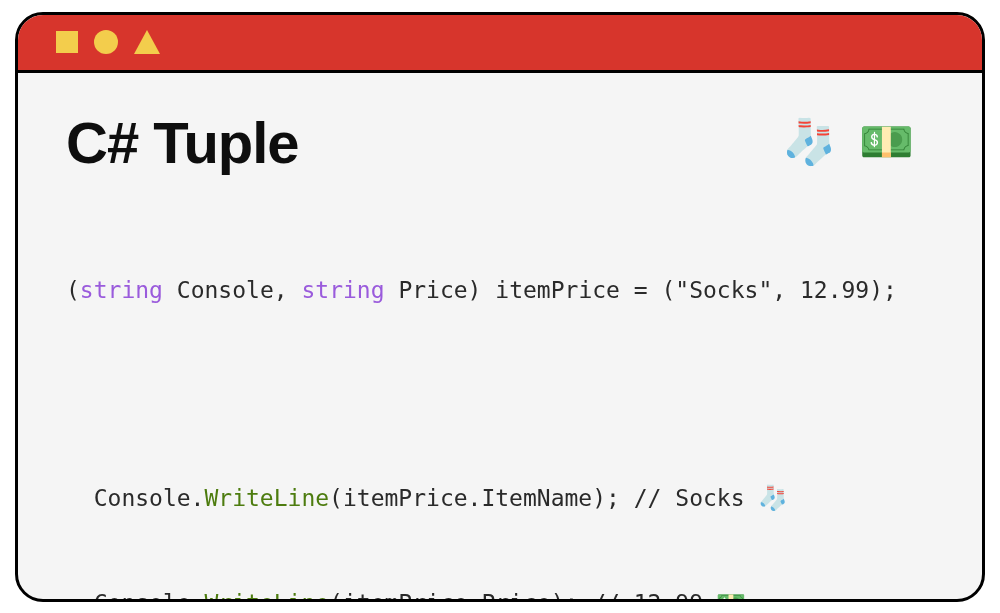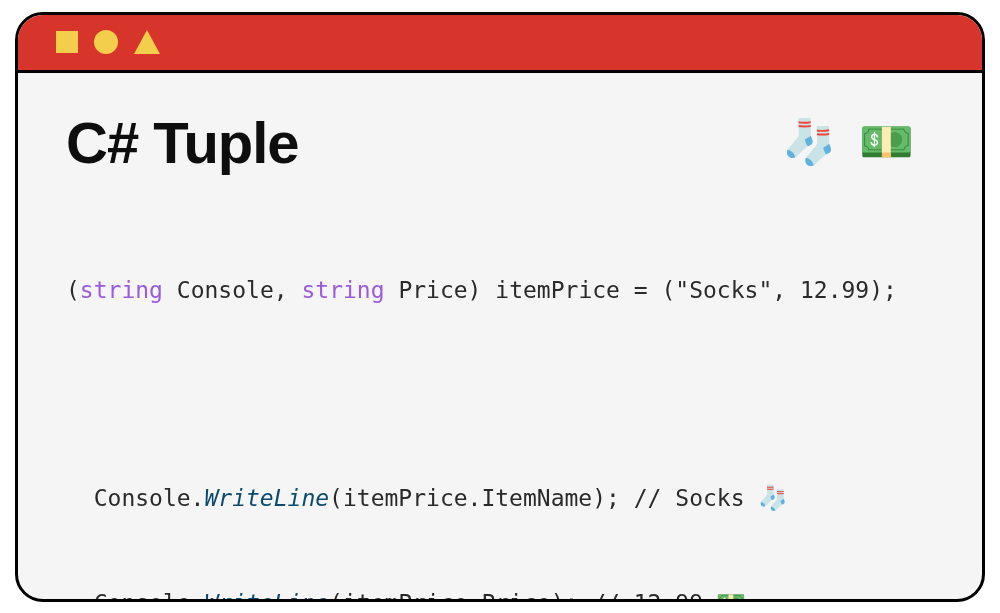--- a/index.html
+++ b/index.html
@@ -77,21 +77,21 @@
       font-family: "SF Mono", "Menlo", "Consolas", monospace;
       font-size: 23px;
       line-height: 1.5;
       color: #2a2a2a;
       white-space: pre;
     }
     .code .line {
       display: block;
     }
     .kw { color: #9a5bdc; }
-    .fn { color: #0c4a6e; font-style: italic; }
+    .fn { color: #4d7c0f; }
     .emoji { font-size: 24px; }
   </style>
 </head>
 <body>
 
 <div class="window">
   <div class="titlebar">
     <div class="shape-square"></div>
     <div class="shape-circle"></div>
     <div class="shape-triangle"></div>

